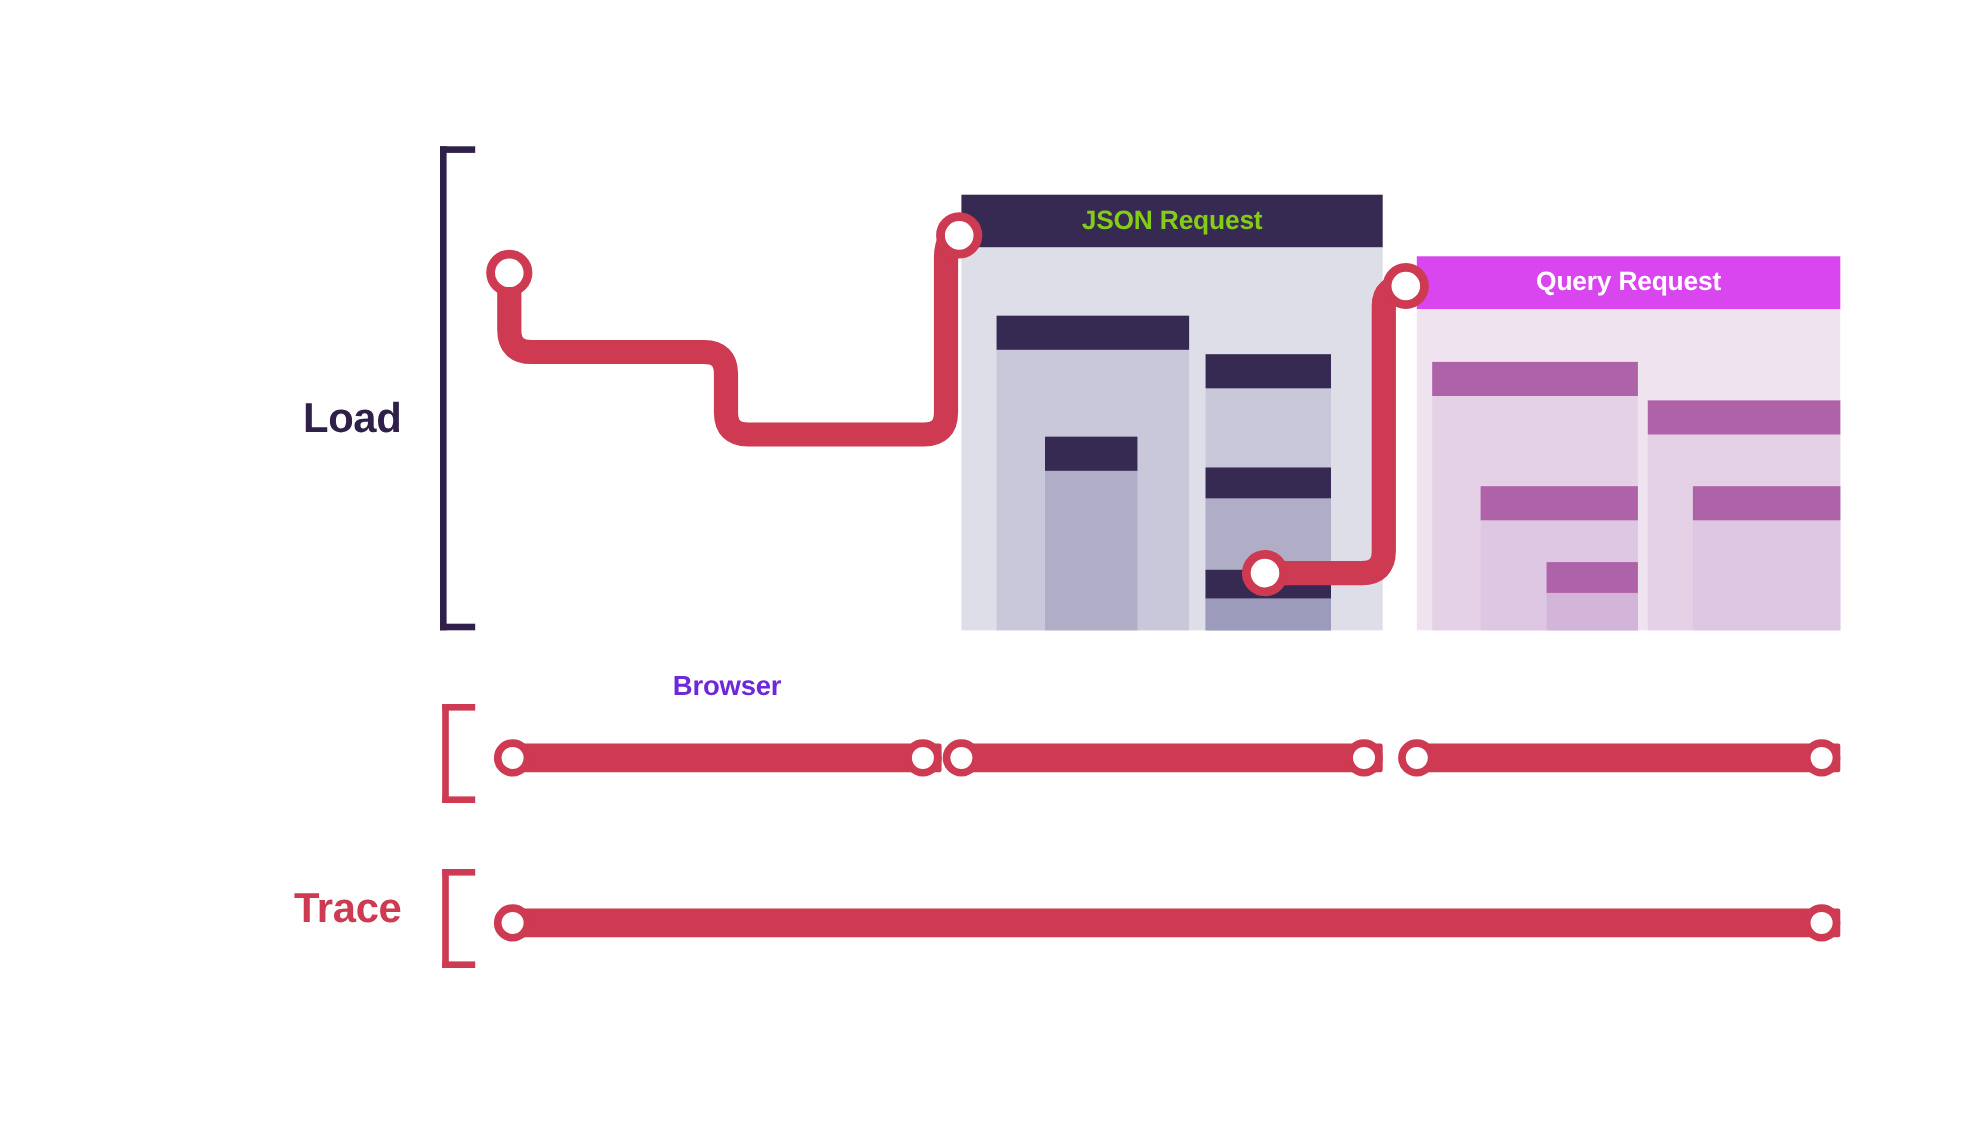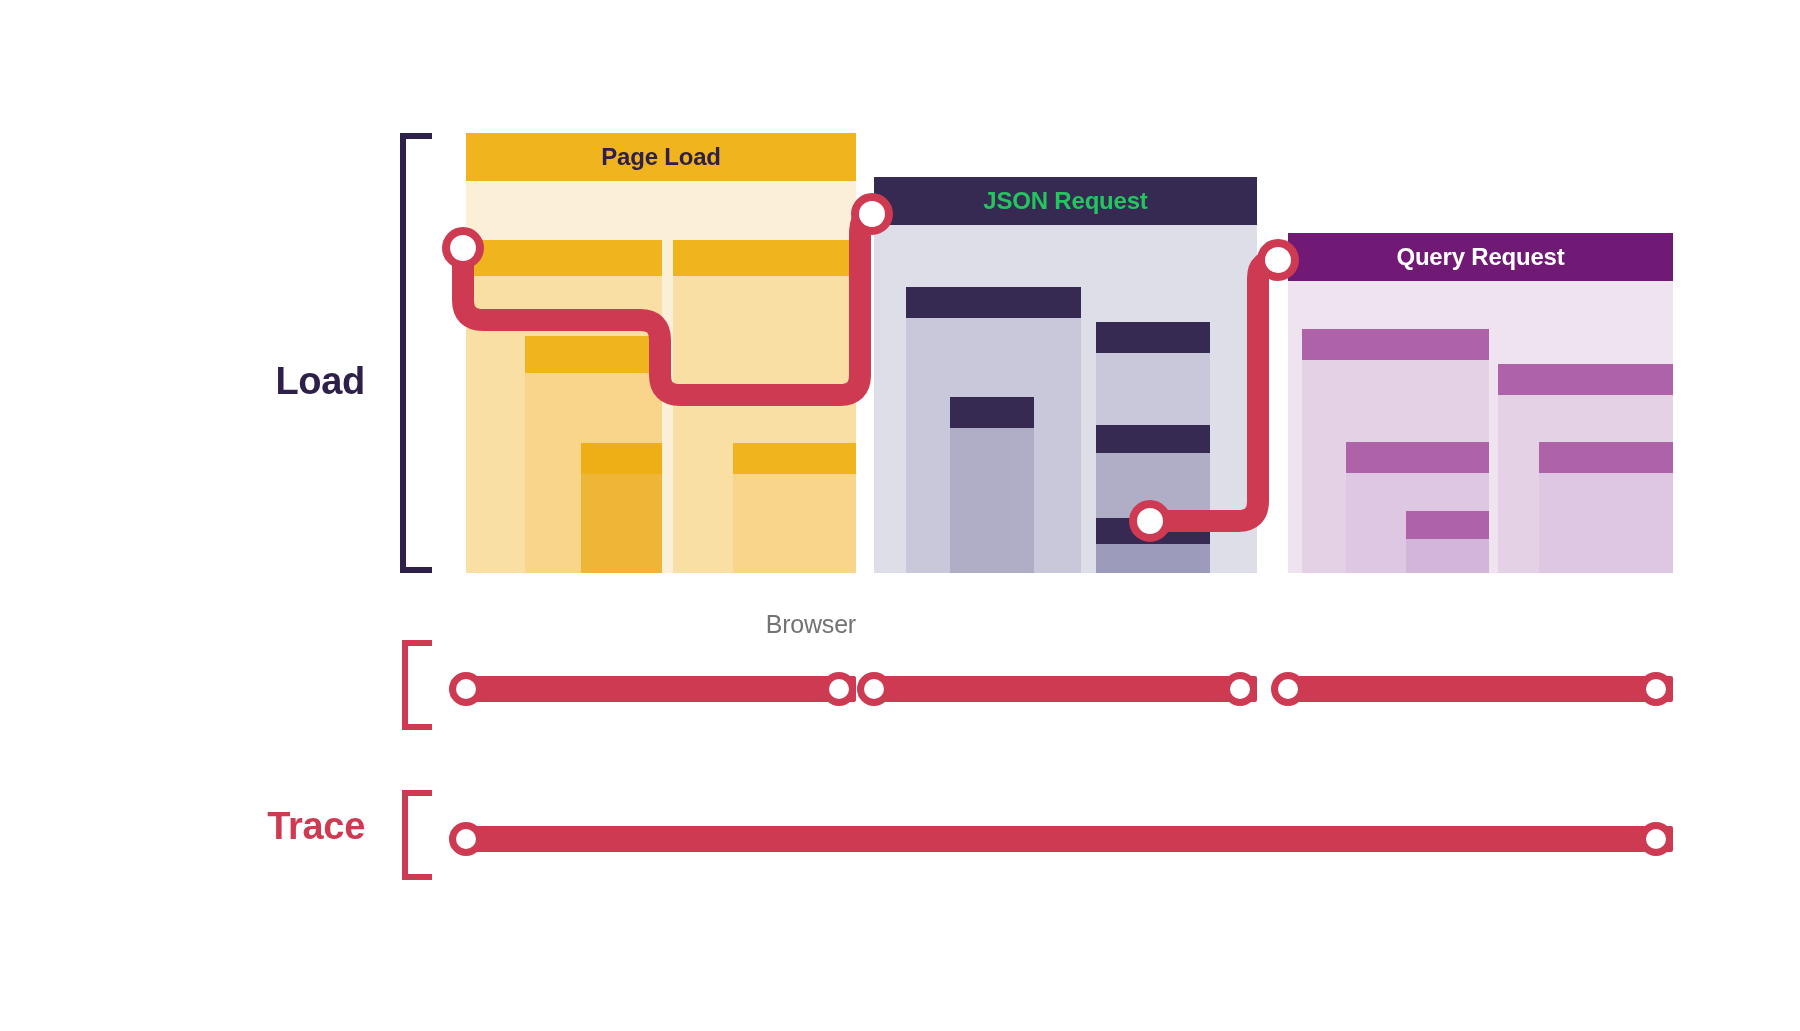--- a/index.html
+++ b/index.html
@@ -63,33 +63,33 @@
   .group-body{position:absolute;left:0;}
   .spanbar{position:absolute;}
   .spanbar .cap{position:absolute;left:0;top:0;width:100%;}
   .spanbar .body{position:absolute;left:0;width:100%;bottom:0;}
 
   
   #group-browser .group-header{background:#F0B41E;color:#2E2049;}
   #group-browser .group-body{background:#FBF0D7;}
 
   
-  #group-backend .group-header{background:#372A52;color:#22c55e;}
+  #group-backend .group-header{background:#372A52;color:#84cc16;}
   #group-backend .group-body{background:#DEDEE8;}
 
   
-  #group-database .group-header{background:#701a75;color:#FFFFFF;}
+  #group-database .group-header{background:#d946ef;color:#FFFFFF;}
   #group-database .group-body{background:#F0E3F0;}
 
   
   .group-caption{
     position:absolute;
-    font-size:25px;font-weight:normal;
-    color:#737373;
-    text-align:right;
+    font-size:25px;font-weight:bold;
+    color:#6d28d9;
+    text-align:center;
     white-space:nowrap;
     letter-spacing:-0.2px;
   }
 
   
   #connector{position:absolute;left:0;top:0;width:1800px;height:1031px;pointer-events:none;}
 
   
   .tl-bar{
     position:absolute;
@@ -113,49 +113,20 @@
 
   <div class="row-label" id="label-spans">Load</div>
 
 
   <div class="row-label" id="label-trace">Trace</div>
 
   <div class="bracket" id="bracket-spans"></div>
   <div class="bracket" id="bracket-transactions"></div>
   <div class="bracket" id="bracket-trace"></div>
 
-  <div class="group" id="group-browser" style="left:466px; top:133px; width:390px; height:440px;">
-    <div class="group-header" style="width:390px;">Page Load</div>
-    <div class="group-body" style="top:48px; width:390px; height:392px;"></div>
-
-    <div class="spanbar" style="left:0px; top:107px; width:196px; height:333px;">
-      <div class="body" style="top:0; height:333px; background:#FADFA4;"></div>
-      <div class="cap" style="height:36px; background:#F0B41E;"></div>
-    </div>
-
-    <div class="spanbar" style="left:59px; top:203px; width:137px; height:237px;">
-      <div class="body" style="top:0; height:237px; background:#F8D58A;"></div>
-      <div class="cap" style="height:37px; background:#F0B41E;"></div>
-    </div>
-
-    <div class="spanbar" style="left:115px; top:310px; width:81px; height:130px;">
-      <div class="body" style="top:0; height:130px; background:#EFB537;"></div>
-      <div class="cap" style="height:31px; background:#EDAF15;"></div>
-    </div>
-
-    <div class="spanbar" style="left:207px; top:107px; width:183px; height:333px;">
-      <div class="body" style="top:0; height:333px; background:#FADFA4;"></div>
-      <div class="cap" style="height:36px; background:#F0B41E;"></div>
-    </div>
-
-    <div class="spanbar" style="left:267px; top:310px; width:123px; height:130px;">
-      <div class="body" style="top:0; height:130px; background:#F8D58A;"></div>
-      <div class="cap" style="height:31px; background:#F0B41E;"></div>
-    </div>
-  </div>
 
   <div class="group-caption" style="left:466px; top:610px; width:390px;">Browser</div>
 
   <div class="group" id="group-backend" style="left:874px; top:177px; width:383px; height:396px;">
     <div class="group-header" style="width:383px;">JSON Request</div>
     <div class="group-body" style="top:48px; width:383px; height:348px;"></div>
 
     <div class="spanbar" style="left:32px; top:110px; width:175px; height:286px;">
       <div class="body" style="top:0; height:286px; background:#C9C8DA;"></div>
       <div class="cap" style="height:31px; background:#372A52;"></div>

